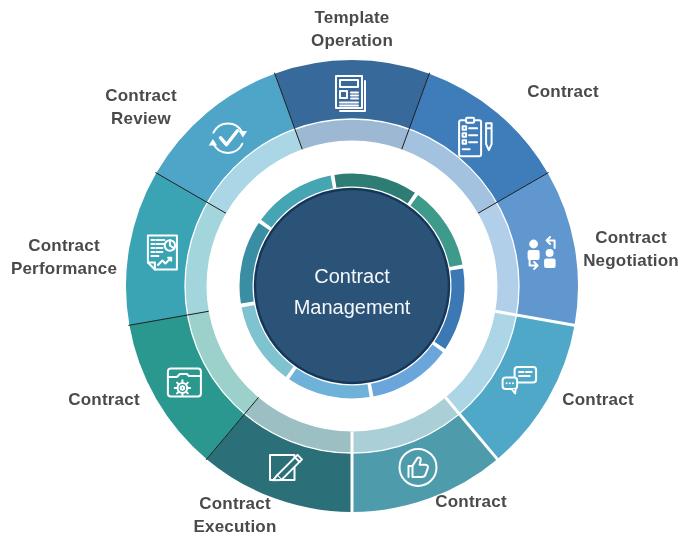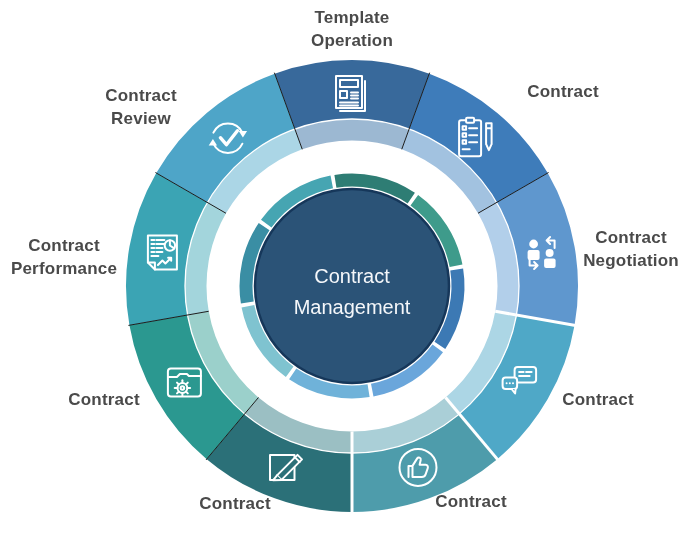--- a/index.html
+++ b/index.html
@@ -185,20 +185,21 @@
     <div>Negotiation</div>
   </div>
   <div class="seg-label" style="left:523px;top:388px;width:150px">
     <div>Contract</div>
   </div>
   <div class="seg-label" style="left:391px;top:490px;width:160px">
     <div>Contract</div>
   </div>
   <div class="seg-label" style="left:155px;top:492px;width:160px">
     <div>Contract</div>
+    <div>Execution</div>
   </div>
   <div class="seg-label" style="left:24px;top:388px;width:160px">
     <div>Contract</div>
   </div>
   <div class="seg-label" style="left:-21px;top:234px;width:170px">
     <div>Contract</div>
     <div>Performance</div>
   </div>
   <div class="seg-label" style="left:61px;top:84px;width:160px">
     <div>Contract</div>

